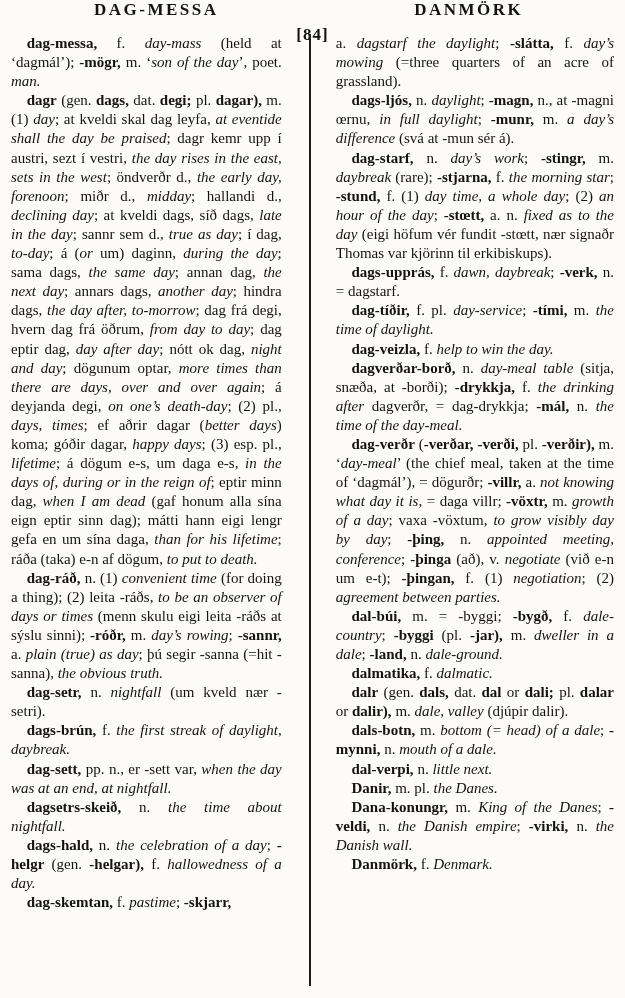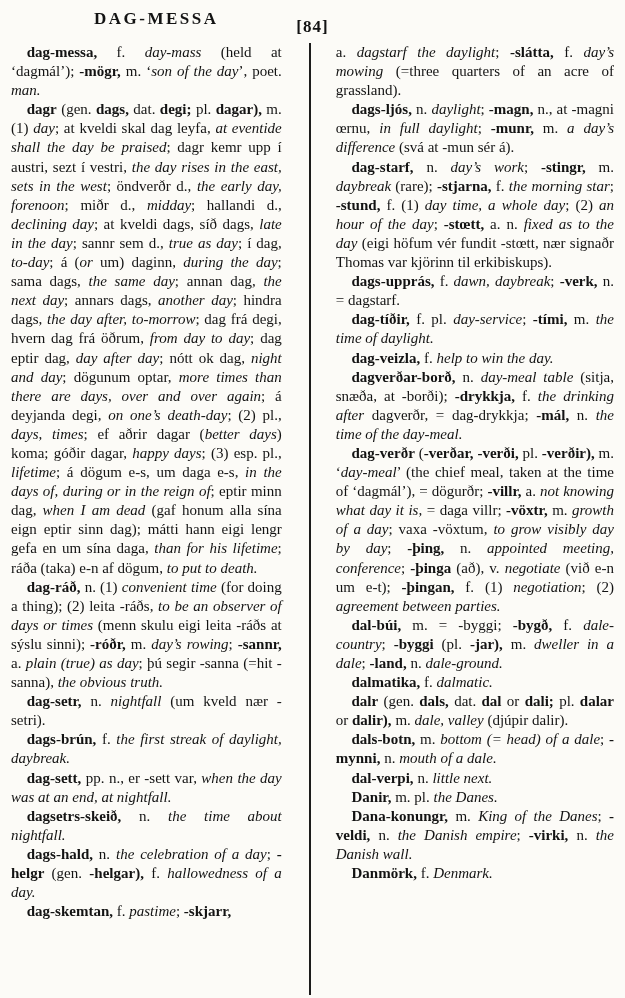--- a/index.html
+++ b/index.html
@@ -14,34 +14,33 @@
     margin: 0 auto;
     background: #fcfbf7;
     color: #131313;
     font-family: "Liberation Serif", "DejaVu Serif", serif;
     overflow: hidden;
   }
   .running-head {
     position: relative;
     display: flex;
     height: 34px;
-    padding-top: 9px;
     font-size: 17px;
     font-weight: bold;
     letter-spacing: 2.5px;
   }
   .running-head .guide {
     width: 50%;
     text-align: center;
   }
   .running-head .pageno {
     position: absolute;
     left: 0;
     right: 0;
-    top: 17px;
+    top: 25px;
     text-align: center;
     letter-spacing: 1px;
   }
   .columns {
     position: relative;
     display: flex;
     height: 952px;
     padding: 0 11px;
     box-sizing: border-box;
     gap: 39px;
@@ -74,20 +73,21 @@
   .n  { }
 </style>
 </head>
 <body>
 
 <div class="page">
 
   <div class="running-head">
     <div class="guide">DAG-MESSA</div>
     <div class="pageno">[84]</div>
+    <div class="guide">DANMÖRK</div>
   </div>
 
   <div class="columns">
     <div class="col left">
         <p class="entry"><span class="b">dag-messa,</span><span class="n"> f. </span><span class="i">day-mass</span><span class="n"> (held at ‘dagmál’); </span><span class="b">-mögr,</span><span class="n"> m. ‘</span><span class="i">son of the day</span><span class="n">’, poet. </span><span class="i">man.</span></p>
         <p class="entry"><span class="b">dagr</span><span class="n"> (gen. </span><span class="b">dags,</span><span class="n"> dat. </span><span class="b">degi;</span><span class="n"> pl. </span><span class="b">dagar),</span><span class="n"> m. (1) </span><span class="i">day</span><span class="n">; at kveldi skal dag leyfa, </span><span class="i">at eventide shall the day be praised</span><span class="n">; dagr kemr upp í austri, sezt í vestri, </span><span class="i">the day rises in the east, sets in the west</span><span class="n">; öndverðr d., </span><span class="i">the early day, forenoon</span><span class="n">; miðr d., </span><span class="i">midday</span><span class="n">; hallandi d., </span><span class="i">declining day</span><span class="n">; at kveldi dags, síð dags, </span><span class="i">late in the day</span><span class="n">; sannr sem d., </span><span class="i">true as day</span><span class="n">; í dag, </span><span class="i">to-day</span><span class="n">; á (</span><span class="i">or</span><span class="n"> um) daginn, </span><span class="i">during the day</span><span class="n">; sama dags, </span><span class="i">the same day</span><span class="n">; annan dag, </span><span class="i">the next day</span><span class="n">; annars dags, </span><span class="i">another day</span><span class="n">; hindra dags, </span><span class="i">the day after, to-morrow</span><span class="n">; dag frá degi, hvern dag frá öðrum, </span><span class="i">from day to day</span><span class="n">; dag eptir dag, </span><span class="i">day after day</span><span class="n">; nótt ok dag, </span><span class="i">night and day</span><span class="n">; dögunum optar, </span><span class="i">more times than there are days, over and over again</span><span class="n">; á deyjanda degi, </span><span class="i">on one’s death-day</span><span class="n">; (2) pl., </span><span class="i">days, times</span><span class="n">; ef aðrir dagar (</span><span class="i">better days</span><span class="n">) koma; góðir dagar, </span><span class="i">happy days</span><span class="n">; (3) esp. pl., </span><span class="i">lifetime</span><span class="n">; á dögum e-s, um daga e-s, </span><span class="i">in the days of, during or in the reign of</span><span class="n">; eptir minn dag, </span><span class="i">when I am dead</span><span class="n"> (gaf honum alla sína eign eptir sinn dag); mátti hann eigi lengr gefa en um sína daga, </span><span class="i">than for his lifetime</span><span class="n">; ráða (taka) e-n af dögum, </span><span class="i">to put to death.</span></p>
         <p class="entry"><span class="b">dag-ráð,</span><span class="n"> n. (1) </span><span class="i">convenient time</span><span class="n"> (for doing a thing); (2) leita -ráðs, </span><span class="i">to be an observer of days or times</span><span class="n"> (menn skulu eigi leita -ráðs at sýslu sinni); </span><span class="b">-róðr,</span><span class="n"> m. </span><span class="i">day’s rowing</span><span class="n">; </span><span class="b">-sannr,</span><span class="n"> a. </span><span class="i">plain (true) as day</span><span class="n">; þú segir -sanna (=hit -sanna), </span><span class="i">the obvious truth.</span></p>
         <p class="entry"><span class="b">dag-setr,</span><span class="n"> n. </span><span class="i">nightfall</span><span class="n"> (um kveld nær -setri).</span></p>
         <p class="entry"><span class="b">dags-brún,</span><span class="n"> f. </span><span class="i">the first streak of daylight, daybreak.</span></p>
         <p class="entry"><span class="b">dag-sett,</span><span class="n"> pp. n., er -sett var, </span><span class="i">when the day was at an end, at nightfall.</span></p>

